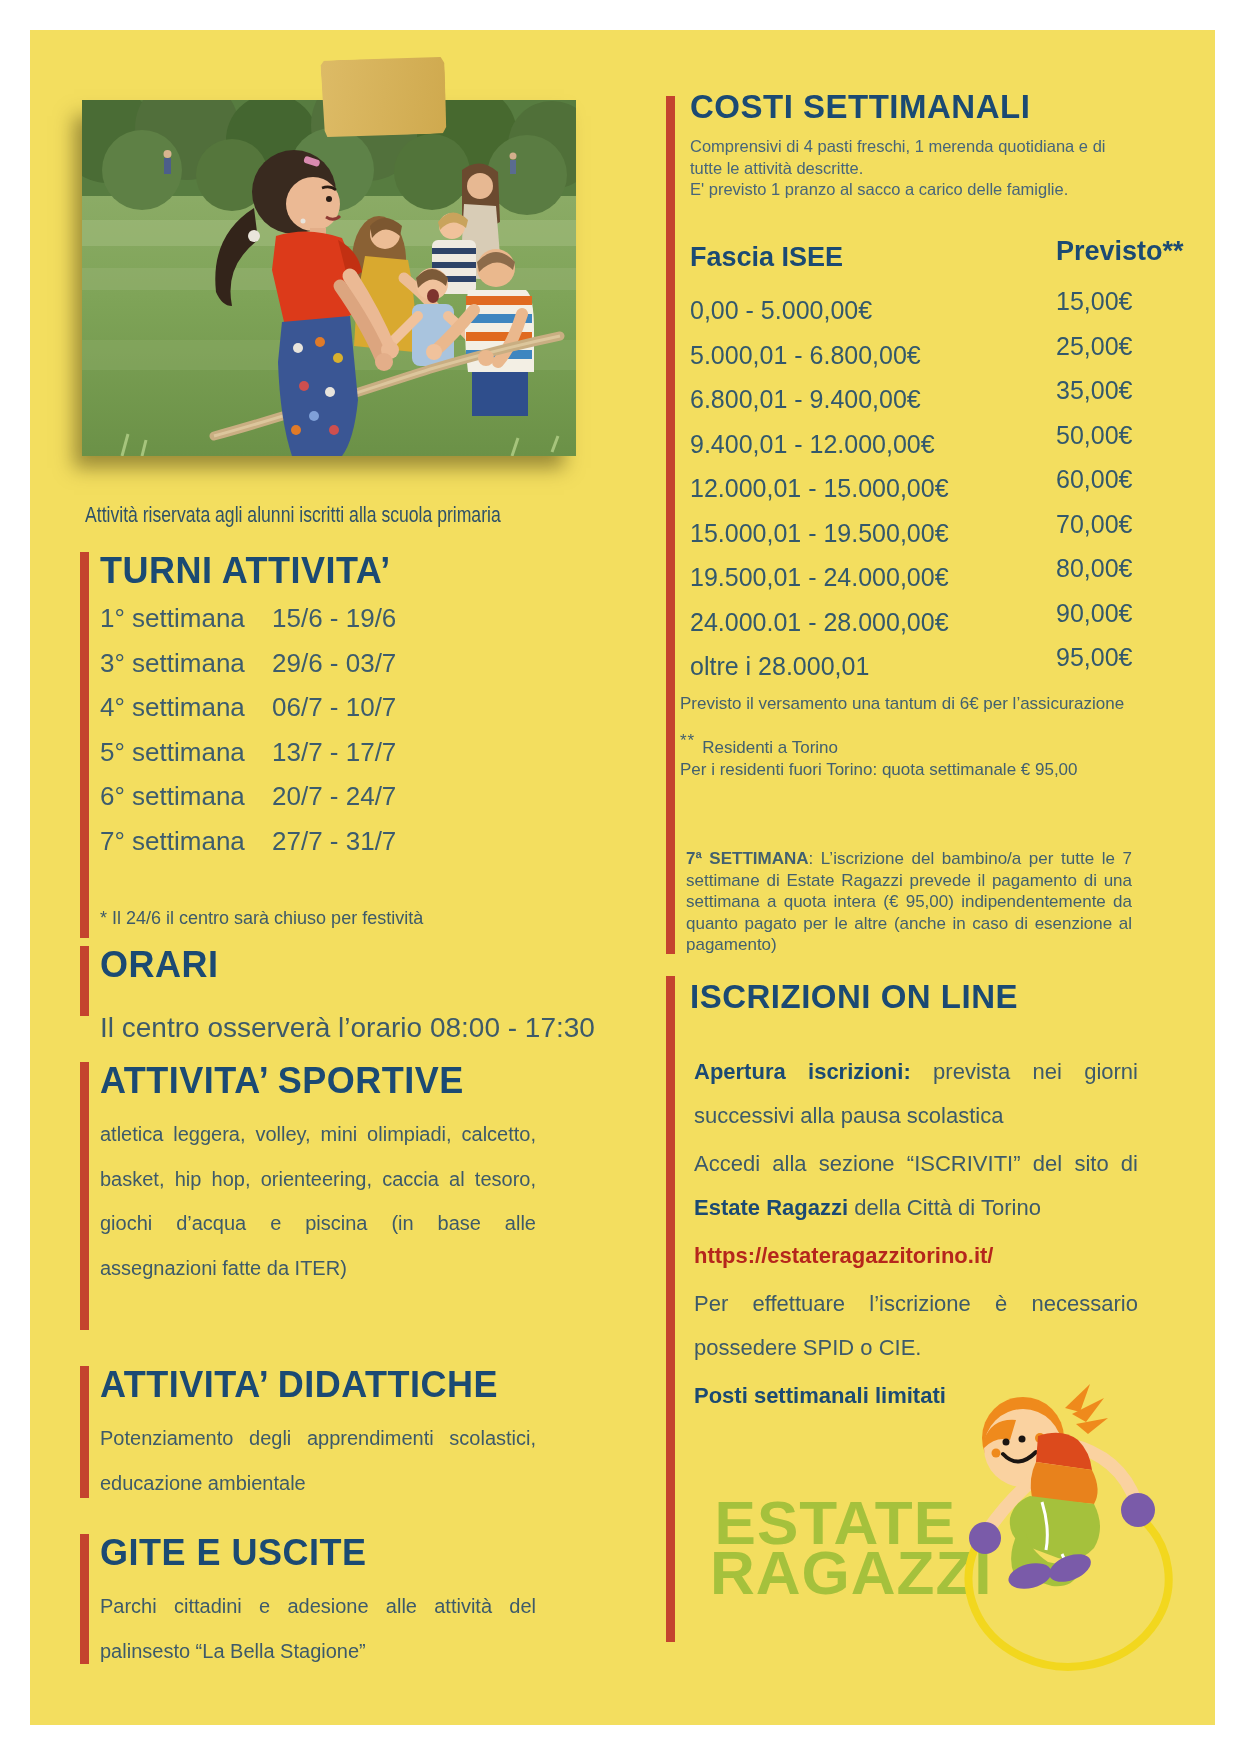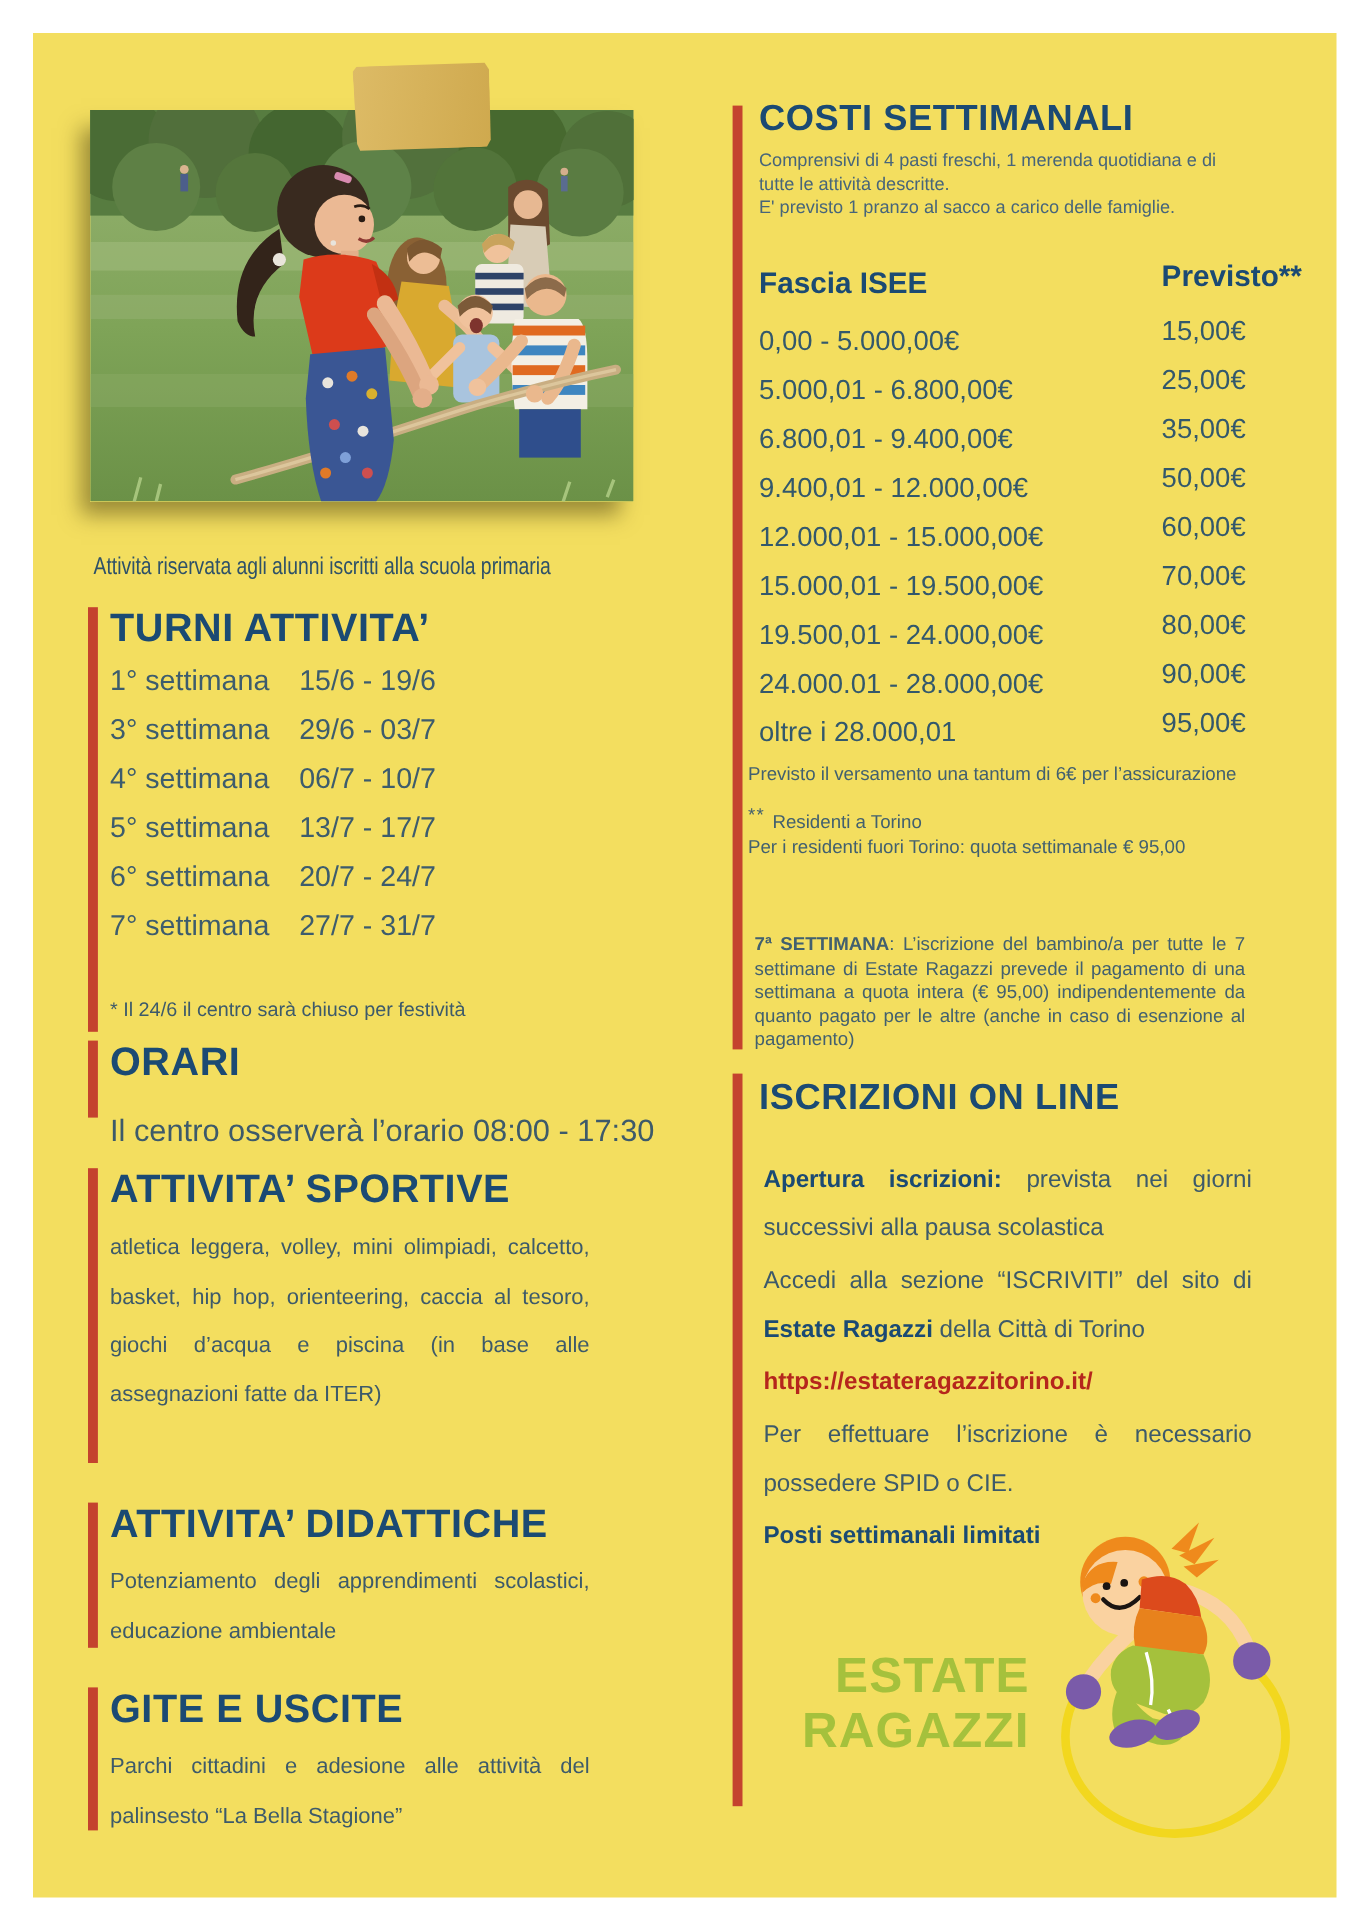--- a/index.html
+++ b/index.html
@@ -53,22 +53,22 @@
   .n-week7{left:656px;top:818px;width:446px;line-height:21.5px;text-align:justify;}
   .bold-note{font-weight:bold;}
 
   .isc{position:absolute;left:660px;top:1016px;width:452px;font-size:22px;line-height:44px;
        color:#3D5A6A;text-align:justify;}
   .isc p{margin:4px;}
   .navy-b{font-weight:bold;color:#1B4A73;}
   .url{color:#B5261C;font-weight:bold;text-decoration:none;cursor:pointer;}
 
   
-  .logo{position:absolute;left:660px;top:1468px;width:246px;text-align:right;
-        font-weight:bold;font-size:45px;line-height:50px;letter-spacing:1px;white-space:nowrap;}
+  .logo{position:absolute;left:680px;top:1468px;width:246px;text-align:right;
+        font-weight:bold;font-size:62px;line-height:50px;letter-spacing:1px;white-space:nowrap;}
   .lg-green{color:#A5C13C;}
   .lg-orange{color:#EE8A28;}
   .girl{position:absolute;left:900px;top:1348px;width:300px;height:340px;}
   .girl svg{display:block;width:100%;height:100%;}
 </style>
 </head>
 <body>
 
 <div class="page">
   <div class="panel">

